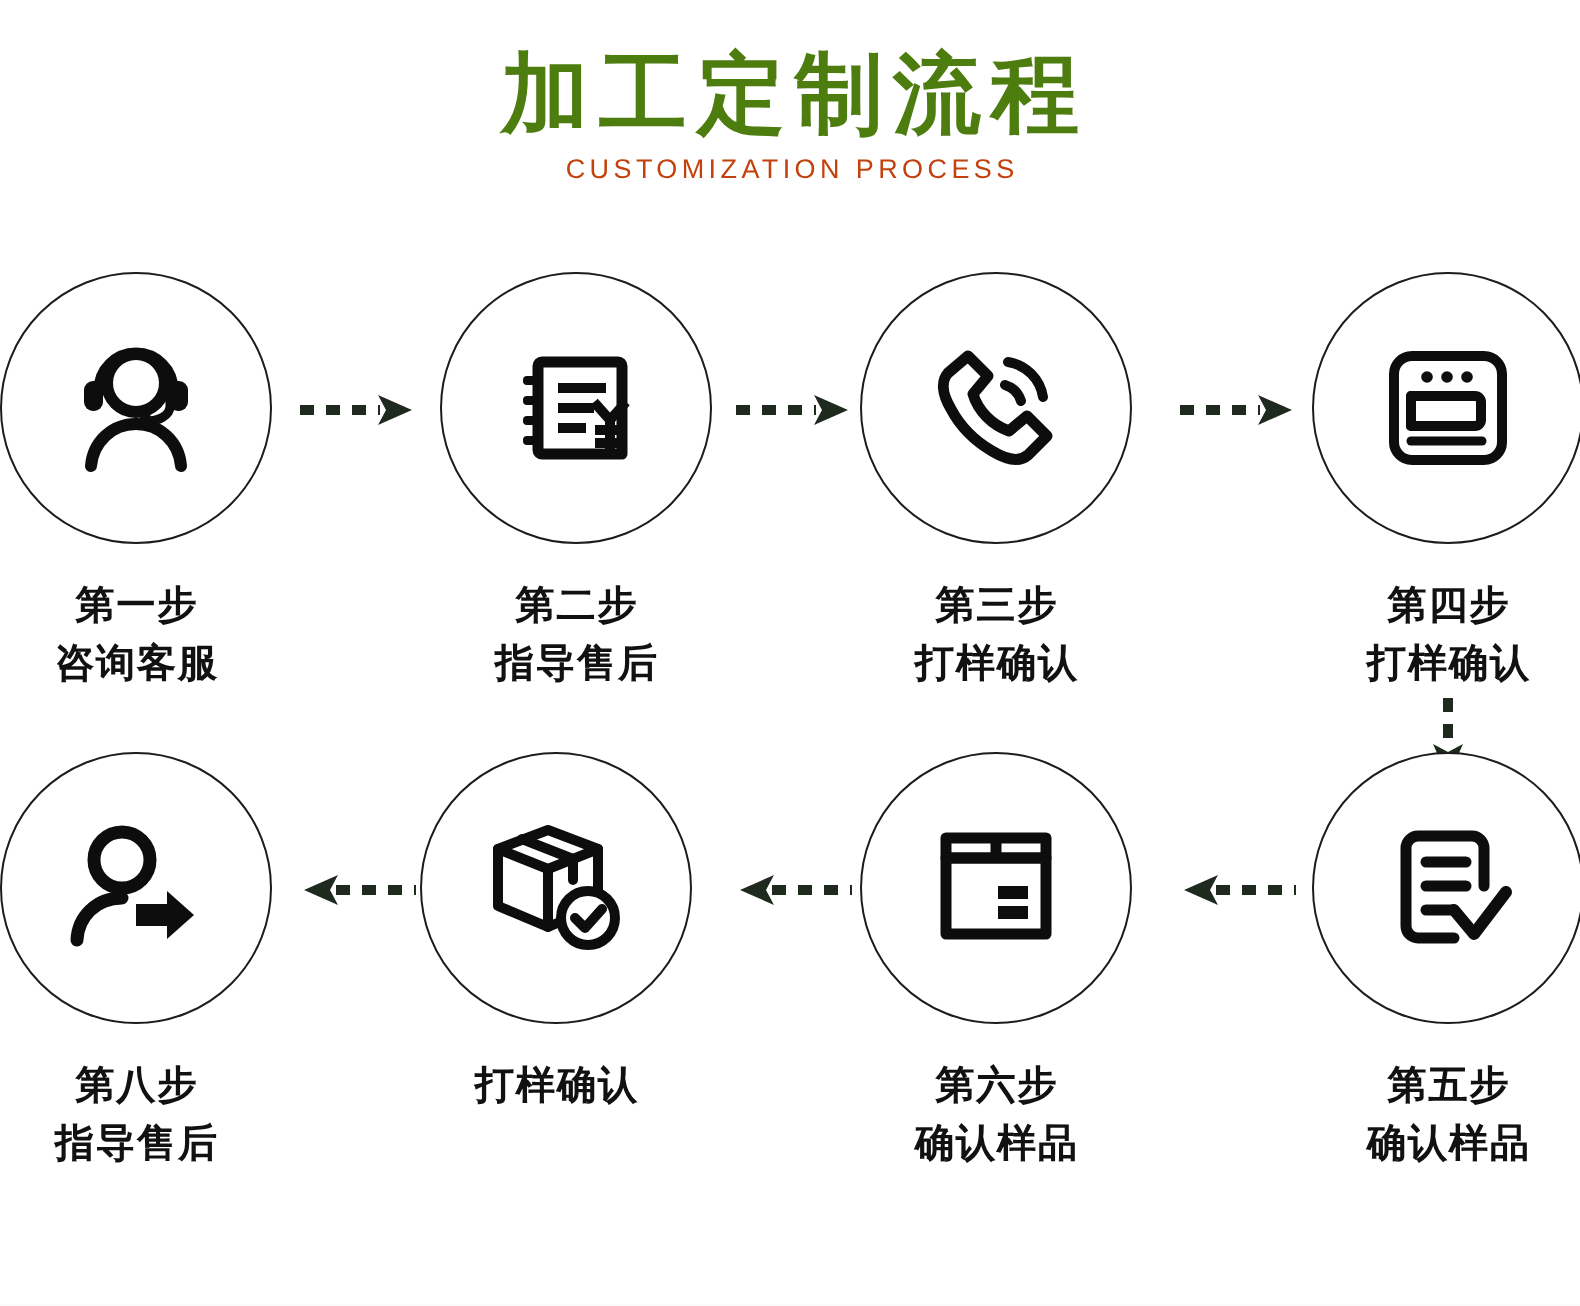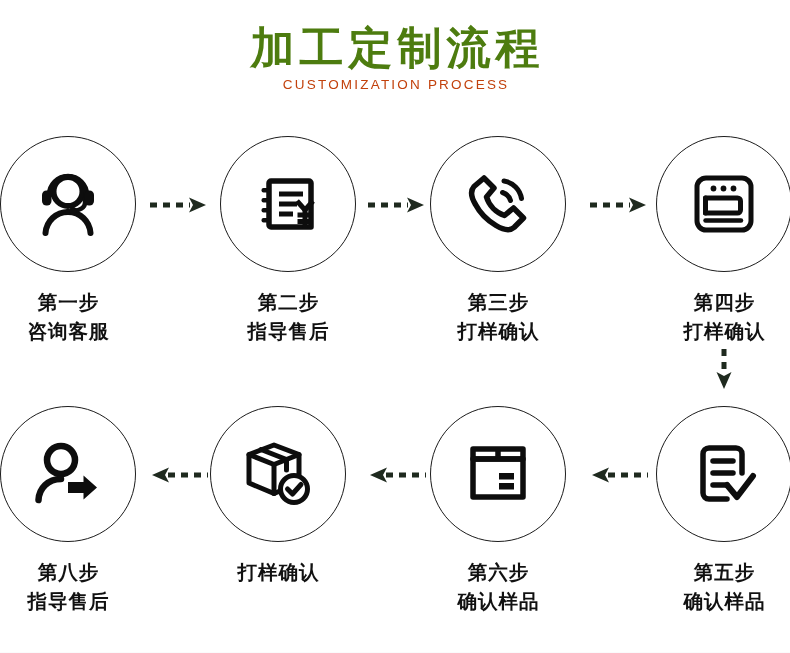--- a/index.html
+++ b/index.html
@@ -50,21 +50,21 @@
   }
 
   
   .row {
     position: absolute;
     left: 0;
     width: 790px;
     height: 230px;
   }
   .row-top    { top: 136px; }
-  .row-bottom { top: 406px; padding-left: 45px; }
+  .row-bottom { top: 376px; padding-left: 45px; }
 
   .step {
     position: absolute;
     width: 160px;
     top: 0;
     text-align: center;
   }
 
   .circle {
     position: relative;

